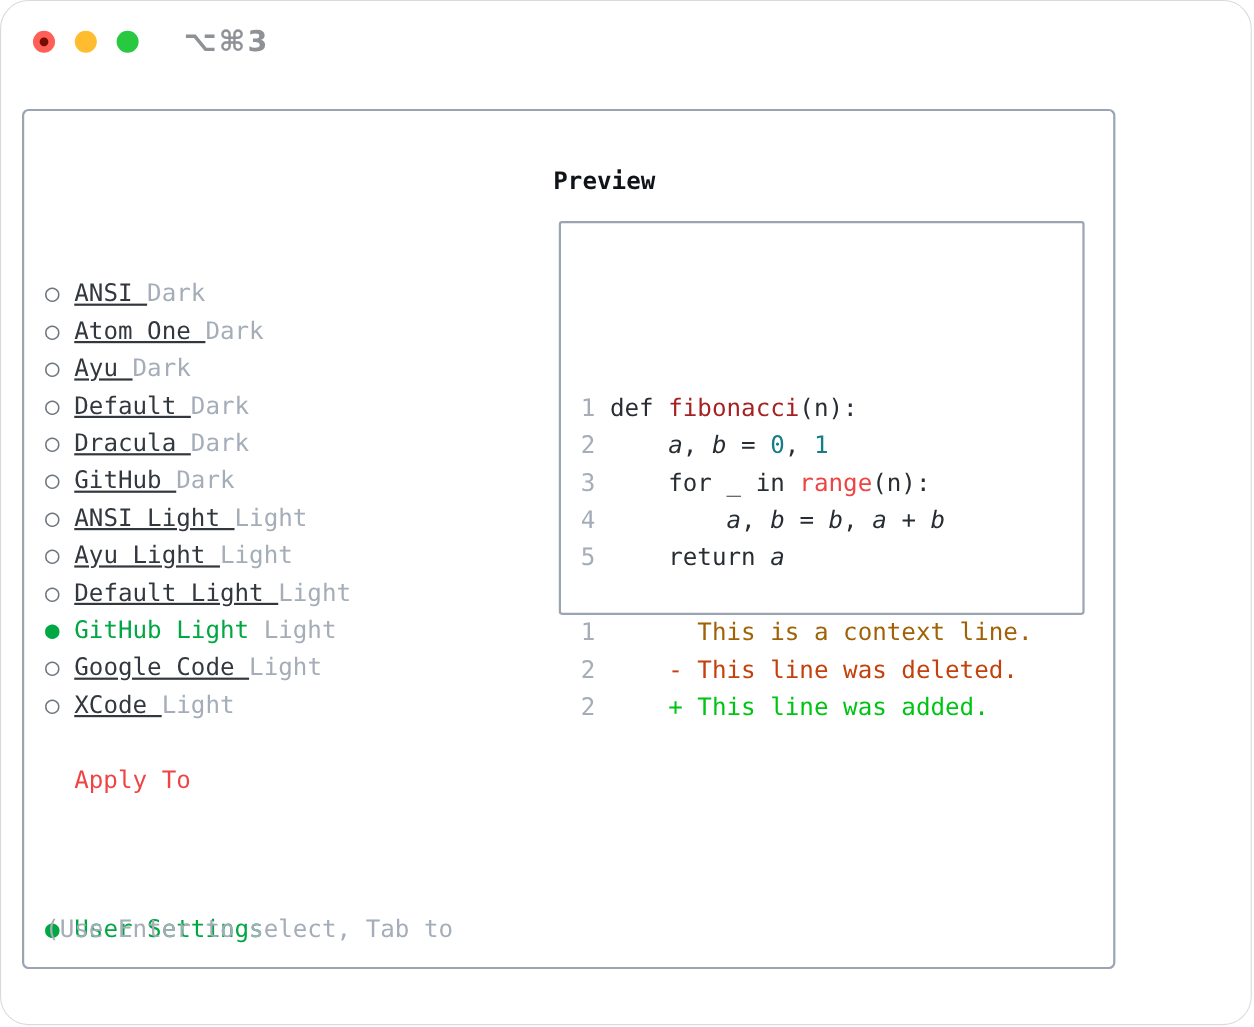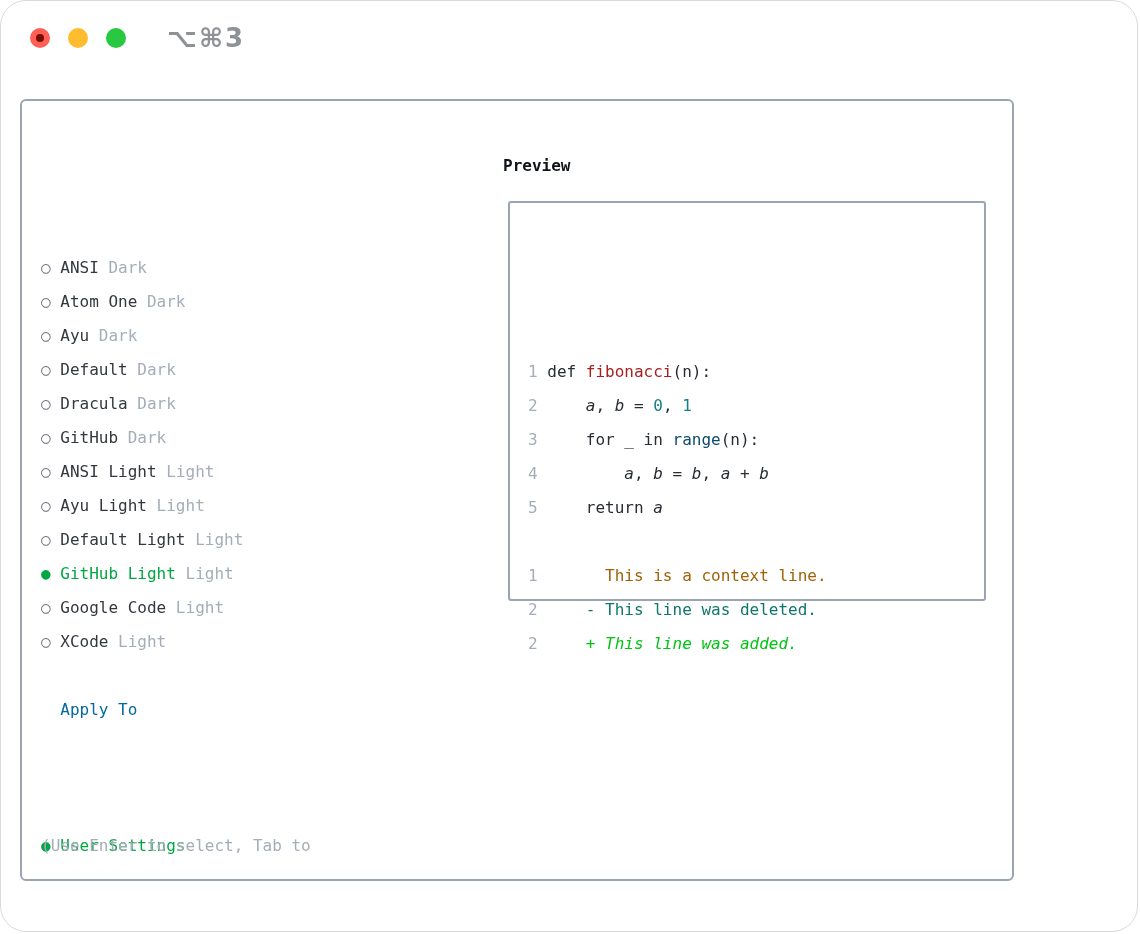--- a/index.html
+++ b/index.html
@@ -39,57 +39,57 @@
   .panel {
     position: absolute; left: 19px; top: 98px;
     width: 994px; height: 782px;
     border: 2px solid #9aa5b1;
     border-radius: 6px;
     box-sizing: border-box;
     background: #ffffff;
   }
   .mono {
     font-family: "DejaVu Sans Mono", "DejaVu Sans", monospace;
-    font-size: 16px; line-height: 34px;
+    font-size: 22px; line-height: 34px;
     white-space: pre;
   }
   .row { min-height: 34px; }
   .bold { font-weight: bold; color: #101419; }
-  .hdr-plain { color: #0369a1; }
-  .name   { color: #33383e; }
+  .hdr-plain { color: #ef4444; }
+  .name   { color: #33383e; text-decoration: underline; }
   .dim    { color: #a4adb8; }
   .circle { color: #6d757e; }
   .sel    { color: #00a742; }
 
   .theme-list   { position: absolute; left: 40px; top: 148px; }
   .apply-block  { position: absolute; left: 40px; top: 624px; }
   .apply-indent { padding-left: 2ch; }
   .help-block   { position: absolute; left: 40px; top: 760px; color: #a4adb8; }
 
   .preview-header { position: absolute; left: 502px; top: 148px; }
   .preview-box {
     position: absolute; left: 507px; top: 200px;
-    width: 478px; height: 400px;
+    width: 478px; height: 358px;
     border: 2px solid #9aa5b1;
     border-radius: 3px;
     box-sizing: border-box;
     background: #ffffff;
   }
   .code-block { position: absolute; left: 18px; top: 50px; }
   .code-line  { min-height: 34px; }
 
   .ln        { color: #a4adb8; }
   .c-code    { color: #282d33; }
   .c-func    { color: #a62121; }
   .c-var     { color: #282d33; font-style: italic; }
   .c-num     { color: #147d87; }
-  .c-builtin { color: #0c4a6e; }
+  .c-builtin { color: #ef4444; }
   .c-context { color: #a16207; }
-  .c-deleted { color: #0f766e; margin-top: 36px; }
-  .c-added   { color: #00c414; font-style: italic; }
+  .c-deleted { color: #c2410c; margin-top: 36px; }
+  .c-added   { color: #00c414; }
 </style>
 </head>
 <body>
 
 <div class="window">
 
   <div class="traffic tl-red">
     <div class="tl-dot"></div>
   </div>
   <div class="traffic tl-yellow"></div>

